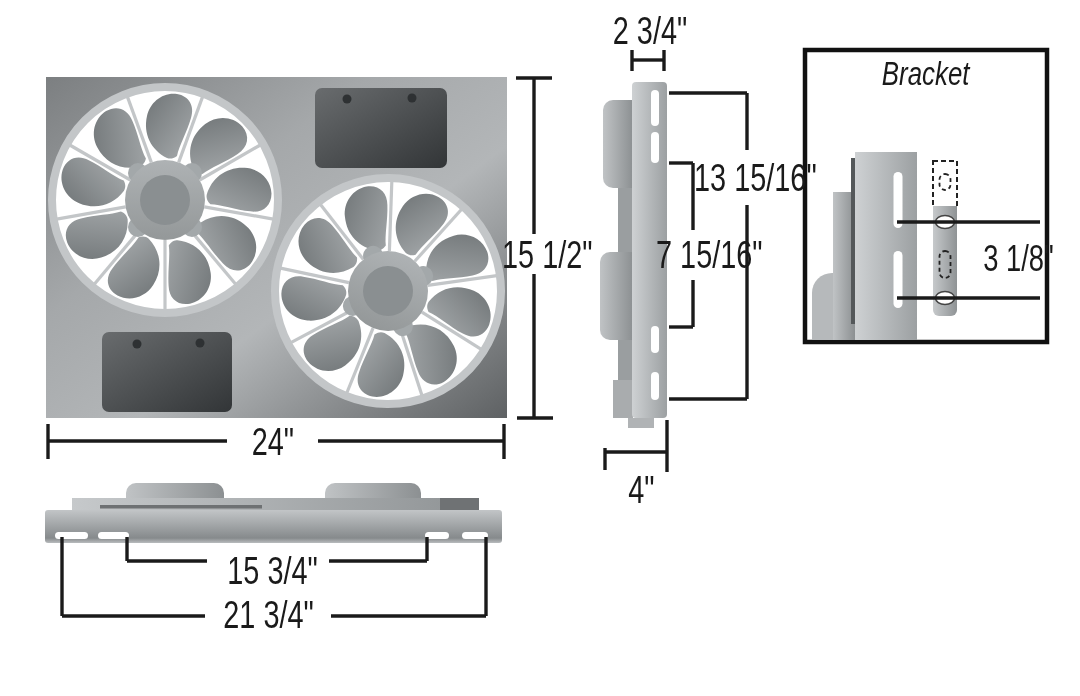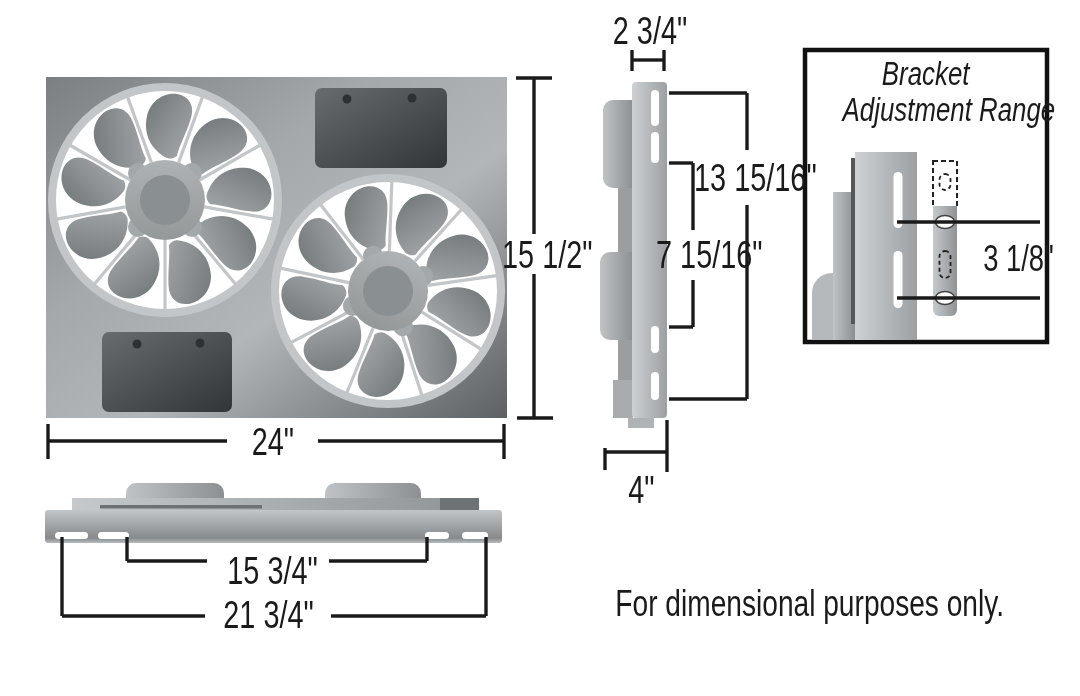--- a/index.html
+++ b/index.html
@@ -253,28 +253,22 @@
 </div>
 
 <div class="label dim center" style="left:206px;top:596px;width:125px;">
   <span class="cond">21 3/4"</span>
 </div>
 
 <div class="label title" style="left:809px;top:55px;width:234px;">
   <div>
     <span class="cond">Bracket</span>
   </div>
-  <div>
-    <span class="cond">Adjustment Range</span>
-  </div>
 </div>
 
 <div class="label range center" style="left:972px;top:241px;width:80px;">
   <span class="cond">3 1/8"</span>
 </div>
 
 <div class="label footer" style="left:553px;top:584px;width:514px;">
-  <div>
-    <span class="cond">For dimensional purposes only.</span>
-  </div>
 </div>
 
 </div>
 
 </body></html>

